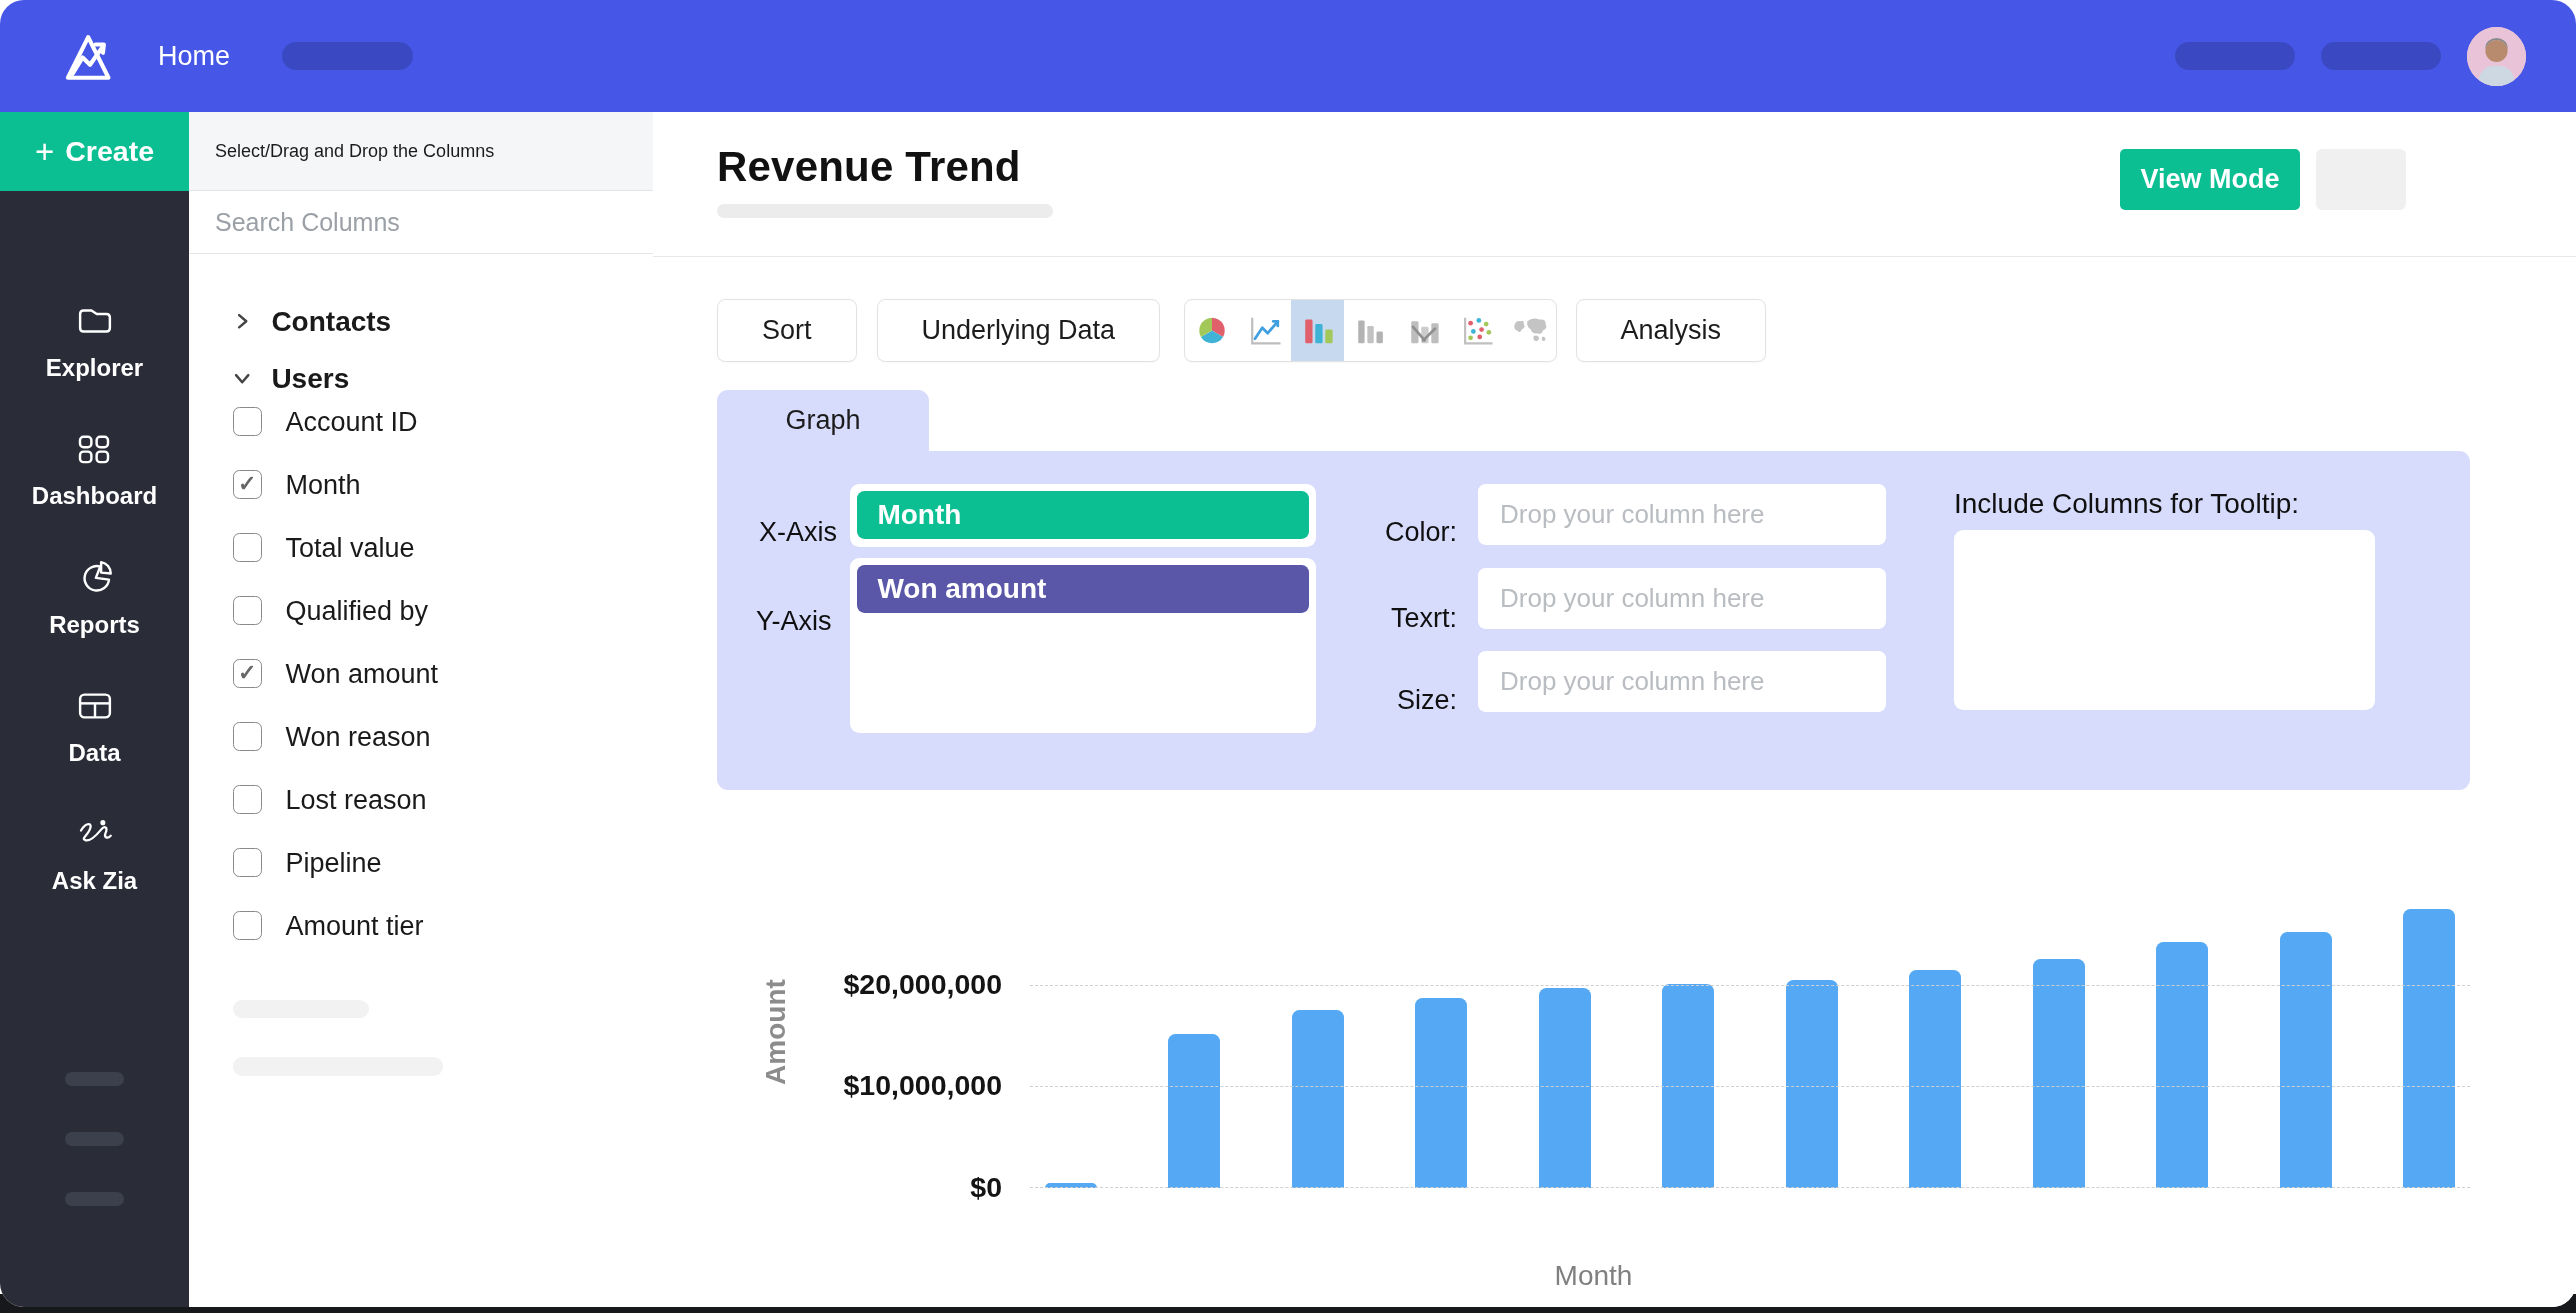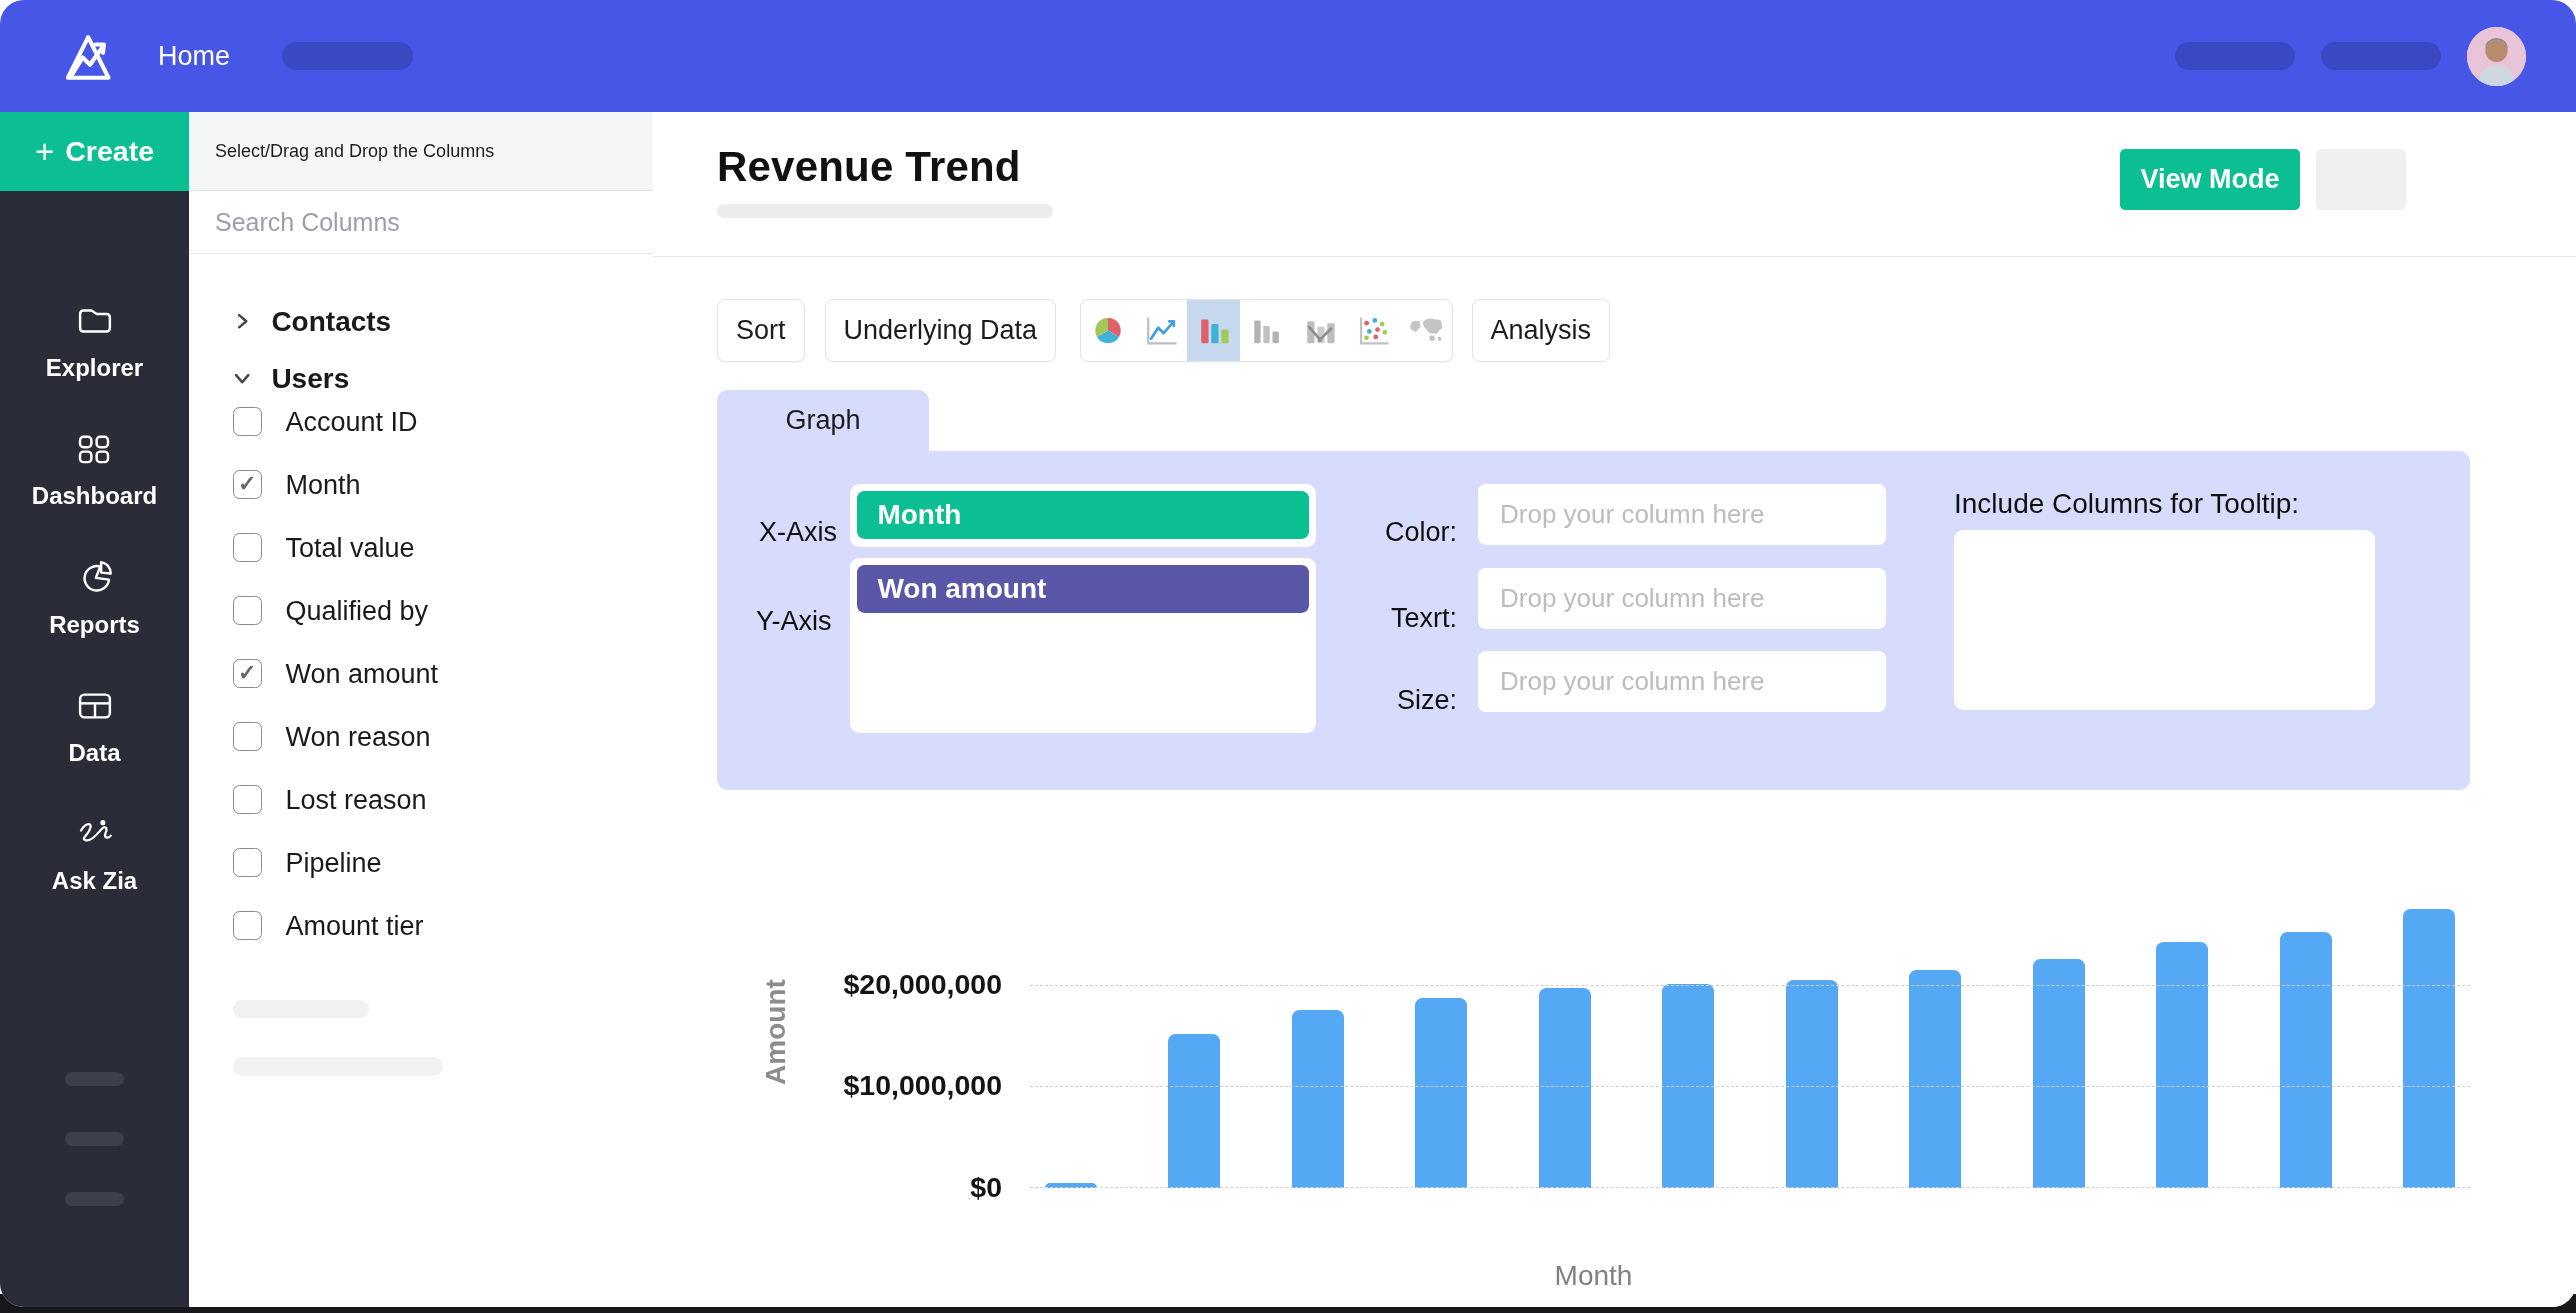--- a/index.html
+++ b/index.html
@@ -50,21 +50,21 @@
 
   
   .main { position:absolute; top:112px; left:653px; right:0; bottom:0; background:#ffffff; overflow:hidden; }
   .main-header { height:145px; border-bottom:0.9px solid #e8e8e8; position:relative; }
   .report-title { position:absolute; left:64px; top:31px; font-size:42px; font-weight:600; color:#111; letter-spacing:0.2px; }
   .title-skel { position:absolute; left:64px; top:92px; width:336px; height:14px; border-radius:7.4px; background:#ececec; }
   .view-mode-btn { position:absolute; right:276px; top:37px; width:180px; height:61px; background:#0cbf92; border:none; border-radius:5px; color:#fff; font-size:27px; font-weight:600; font-family:"Liberation Sans", sans-serif; cursor:pointer; }
   .header-gray-btn { position:absolute; right:170px; top:37px; width:90px; height:61px; background:#f0f0f0; border:none; border-radius:6.4px; cursor:pointer; }
 
   .toolbar { display:flex; align-items:center; margin:42px 0 0 64px; }
-  .tb-btn { height:63px; background:#fff; border:0.9px solid #e2e2e2; border-radius:8.3px; box-shadow:0 0.9px 1.8px rgba(0,0,0,0.03); font-size:27px; font-weight:500; color:#1c1c1c; font-family:"Liberation Sans", sans-serif; padding:0 18px; cursor:pointer; }
+  .tb-btn { height:63px; background:#fff; border:0.9px solid #e2e2e2; border-radius:8.3px; box-shadow:0 0.9px 1.8px rgba(0,0,0,0.03); font-size:27px; font-weight:500; color:#1c1c1c; font-family:"Liberation Sans", sans-serif; padding:0 44px; cursor:pointer; }
   .tb-btn.sort { margin-right:20px; }
   .tb-btn.underlying { margin-right:24px; }
   .tb-btn.analysis { margin-left:18.4px; }
   .icon-group { height:63px; border:0.9px solid #e2e2e2; border-radius:8.3px; background:#fff; box-shadow:0 0.9px 1.8px rgba(0,0,0,0.03); display:flex; align-items:stretch; overflow:hidden; }
   .icon-cell { width:53px; display:flex; align-items:center; justify-content:center; cursor:pointer; }
   .icon-cell.selected { background:#c6d9ef; }
   .icon-cell svg { width:42px; height:37px; }
 
   .graph-tab { margin:28px 0 0 64px; width:212px; height:61px; background:#d7dbfc; border-radius:11px 11px 0 0; display:flex; align-items:center; justify-content:center; font-size:27px; color:#1c1c1c; cursor:pointer; }
   .config-panel { margin-left:64px; width:1753px; height:339px; background:#d7dbfc; border-radius:0 11px 11px 11px; position:relative; }

